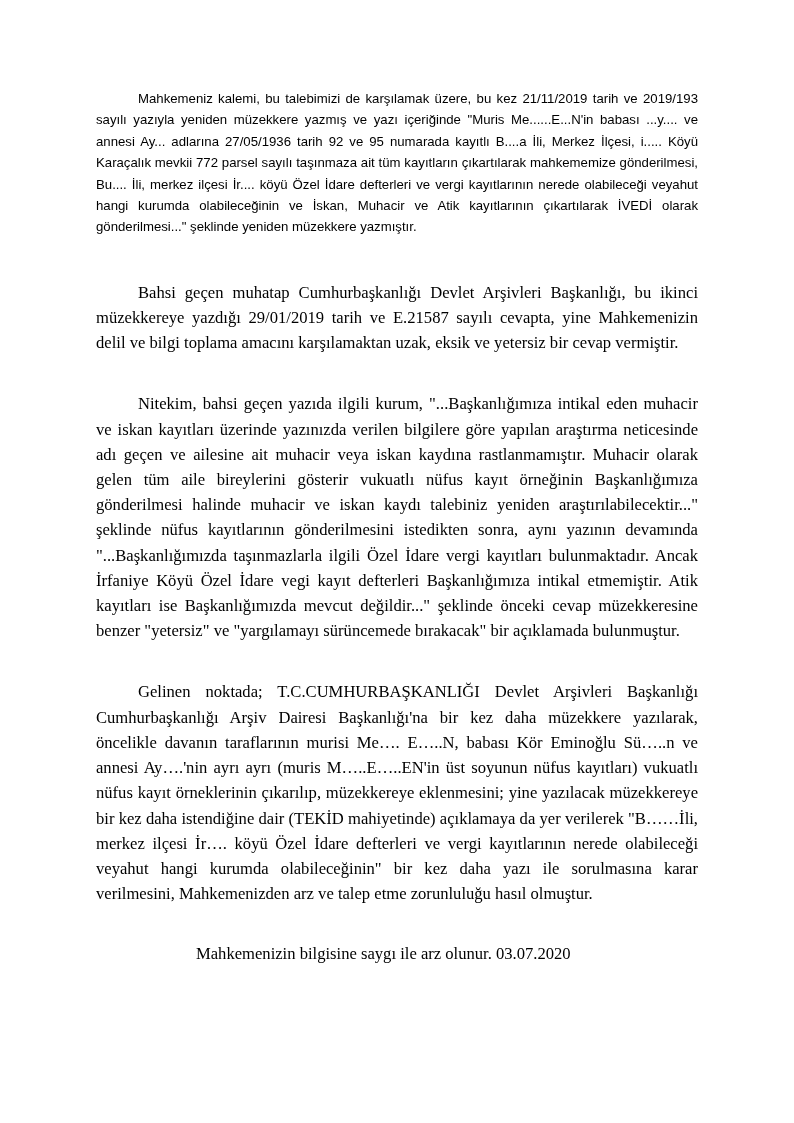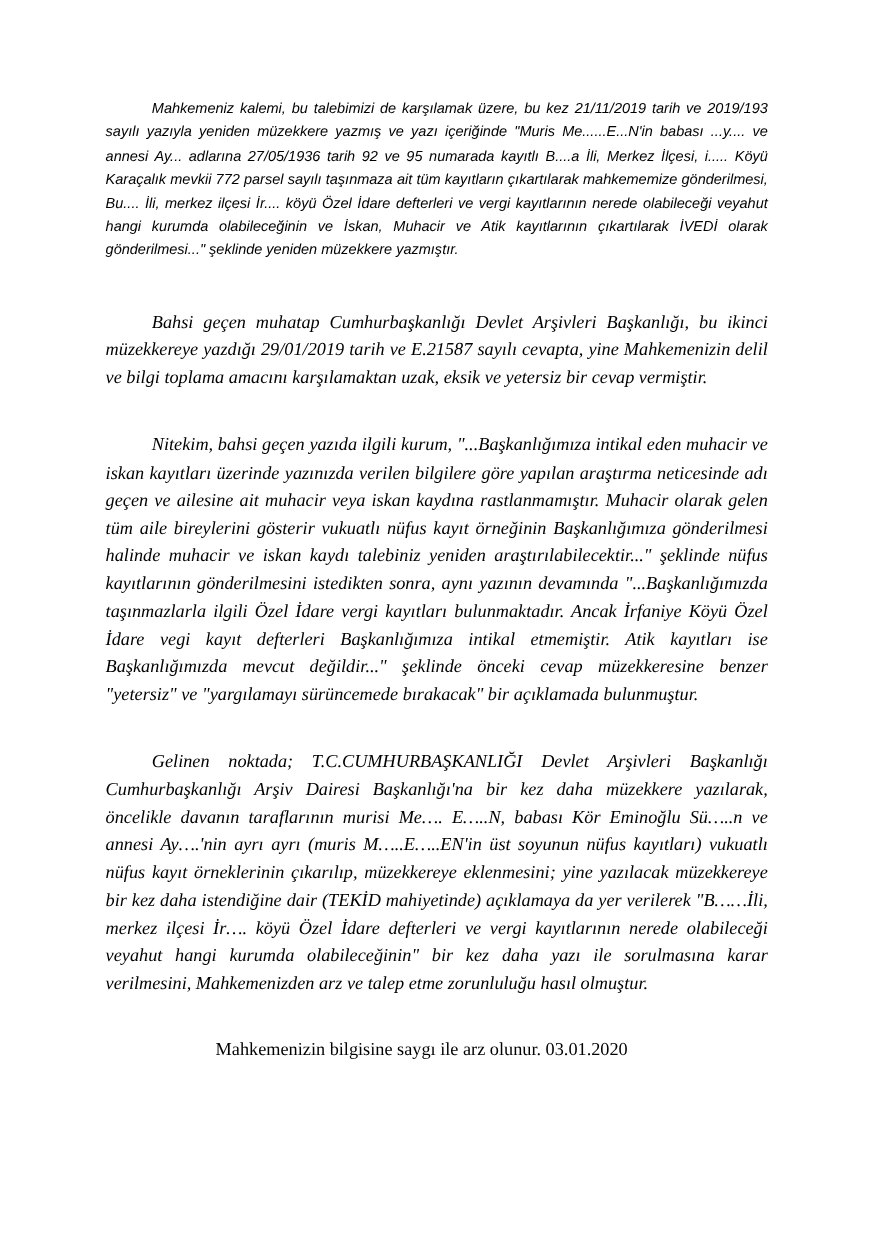--- a/index.html
+++ b/index.html
@@ -19,21 +19,20 @@
     height: 1123px;
     box-sizing: border-box;
     padding: 88px 96px 60px 96px;
     background: #ffffff;
   }
   .para {
     text-align: justify;
     text-justify: inter-word;
     margin: 0 0 26px 0;
     line-height: 1.55;
-    font-style: italic;
   }
   .para.sans {
     font-family: "Liberation Sans", sans-serif;
     font-size: 13.2px;
     line-height: 1.62;
   }
   .para.serif {
     font-family: "Liberation Serif", serif;
     font-size: 16.6px;
     line-height: 1.52;
@@ -57,15 +56,15 @@
 <div class="page">
 
   <p class="para sans indent gap-xl">Mahkemeniz kalemi, bu talebimizi de karşılamak üzere, bu kez 21/11/2019 tarih ve 2019/193 sayılı yazıyla yeniden müzekkere yazmış ve yazı içeriğinde "Muris Me......E...N'in babası ...y.... ve annesi Ay... adlarına 27/05/1936 tarih 92 ve 95 numarada kayıtlı B....a İli, Merkez İlçesi, i..... Köyü Karaçalık mevkii 772 parsel sayılı taşınmaza ait tüm kayıtların çıkartılarak mahkememize gönderilmesi, Bu.... İli, merkez ilçesi İr.... köyü Özel İdare defterleri ve vergi kayıtlarının nerede olabileceği veyahut hangi kurumda olabileceğinin ve İskan, Muhacir ve Atik kayıtlarının çıkartılarak İVEDİ olarak gönderilmesi..." şeklinde yeniden müzekkere yazmıştır.</p>
 
   <p class="para serif indent gap-lg">Bahsi geçen muhatap Cumhurbaşkanlığı Devlet Arşivleri Başkanlığı, bu ikinci müzekkereye yazdığı 29/01/2019 tarih ve E.21587 sayılı cevapta, yine Mahkemenizin delil ve bilgi toplama amacını karşılamaktan uzak, eksik ve yetersiz bir cevap vermiştir.</p>
 
   <p class="para serif indent gap-lg">Nitekim, bahsi geçen yazıda ilgili kurum, "...Başkanlığımıza intikal eden muhacir ve iskan kayıtları üzerinde yazınızda verilen bilgilere göre yapılan araştırma neticesinde adı geçen ve ailesine ait muhacir veya iskan kaydına rastlanmamıştır. Muhacir olarak gelen tüm aile bireylerini gösterir vukuatlı nüfus kayıt örneğinin Başkanlığımıza gönderilmesi halinde muhacir ve iskan kaydı talebiniz yeniden araştırılabilecektir..." şeklinde nüfus kayıtlarının gönderilmesini istedikten sonra, aynı yazının devamında "...Başkanlığımızda taşınmazlarla ilgili Özel İdare vergi kayıtları bulunmaktadır. Ancak İrfaniye Köyü Özel İdare vegi kayıt defterleri Başkanlığımıza intikal etmemiştir. Atik kayıtları ise Başkanlığımızda mevcut değildir..." şeklinde önceki cevap müzekkeresine benzer "yetersiz" ve "yargılamayı sürüncemede bırakacak" bir açıklamada bulunmuştur.</p>
 
   <p class="para serif indent gap-lg">Gelinen noktada; T.C.CUMHURBAŞKANLIĞI Devlet Arşivleri Başkanlığı Cumhurbaşkanlığı Arşiv Dairesi Başkanlığı'na bir kez daha müzekkere yazılarak, öncelikle davanın taraflarının murisi Me…. E…..N, babası Kör Eminoğlu Sü…..n ve annesi Ay….'nin ayrı ayrı (muris M…..E…..EN'in üst soyunun nüfus kayıtları) vukuatlı nüfus kayıt örneklerinin çıkarılıp, müzekkereye eklenmesini; yine yazılacak müzekkereye bir kez daha istendiğine dair (TEKİD mahiyetinde) açıklamaya da yer verilerek "B……İli, merkez ilçesi İr…. köyü Özel İdare defterleri ve vergi kayıtlarının nerede olabileceği veyahut hangi kurumda olabileceğinin" bir kez daha yazı ile sorulmasına karar verilmesini, Mahkemenizden arz ve talep etme zorunluluğu hasıl olmuştur.</p>
 
-  <p class="closing">Mahkemenizin bilgisine saygı ile arz olunur. 03.01.2020</p>
+  <p class="closing">Mahkemenizin bilgisine saygı ile arz olunur. 03.07.2020</p>
 
 </div>
 
 </body></html>

